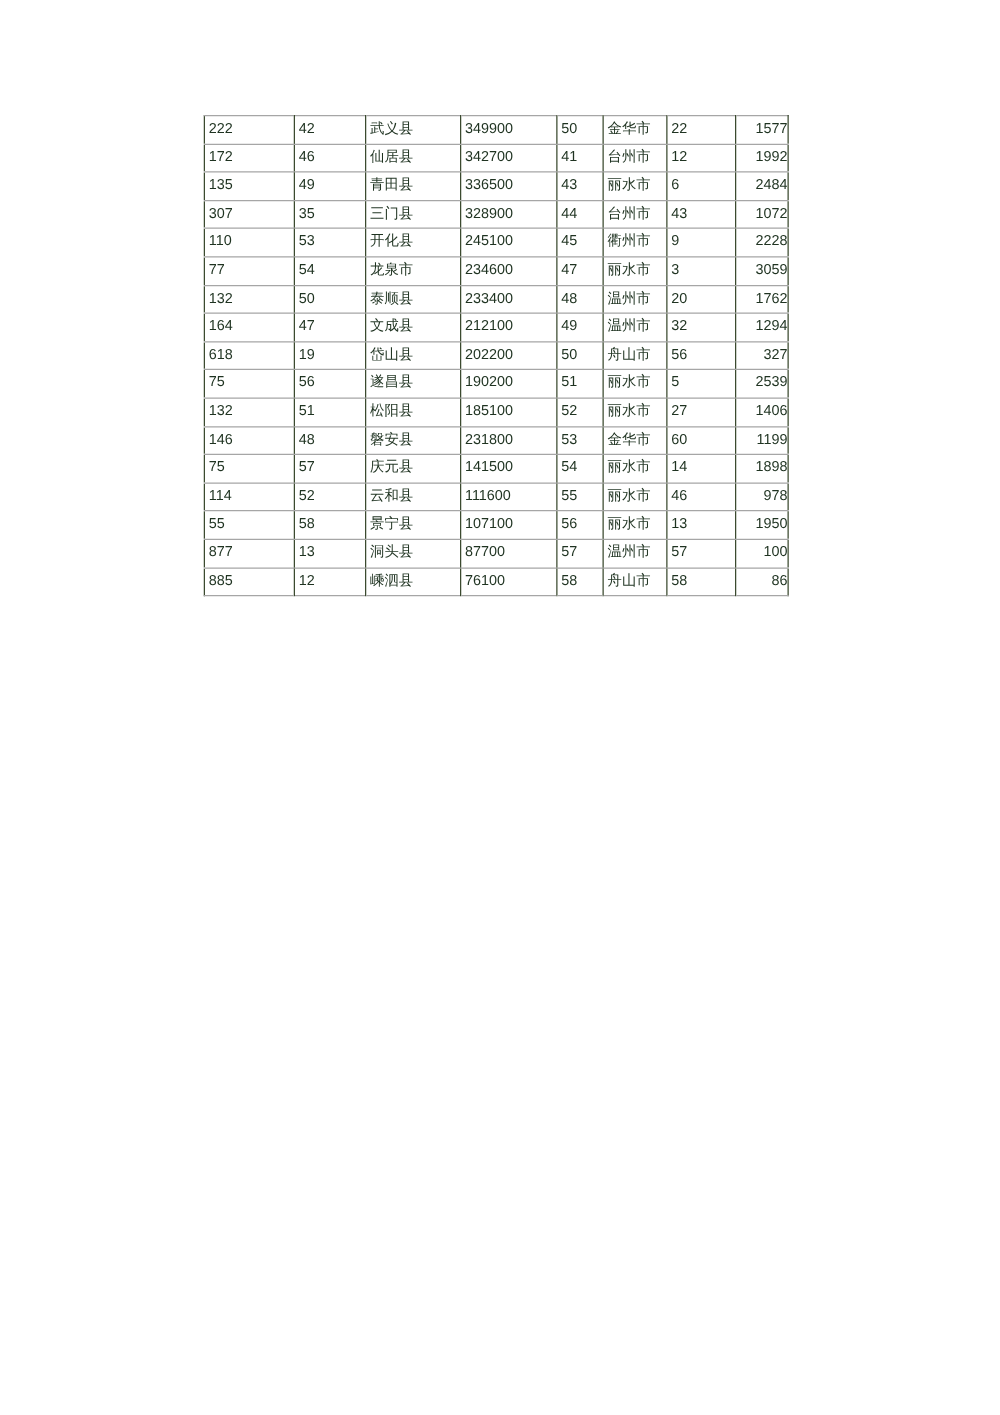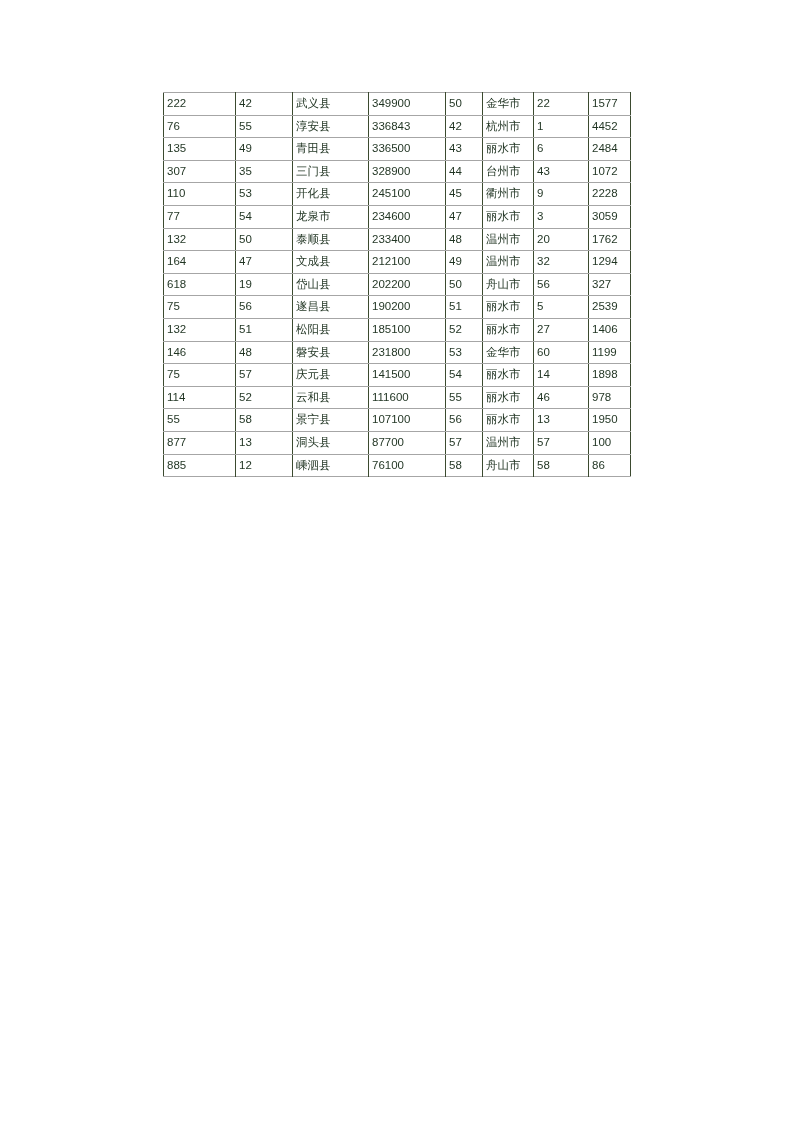--- a/index.html
+++ b/index.html
@@ -62,20 +62,21 @@
     overflow: hidden;
     text-align: left;
     vertical-align: middle;
     border-right: 1px solid #3b4a2f;
     border-bottom: 1px solid #a6a6a6;
     background: #ffffff;
   }
 
   table.data-table td.last-col {
     border-right: none;
+    text-align: right;
   }
 
   table.data-table tr:last-child td {
     border-bottom: none;
   }
 
   td.cn {
     font-family: Liberation Mono, monospace;
     font-size: 11.5px;
   }
@@ -102,28 +103,28 @@
             <td>222</td>
             <td>42</td>
             <td class="cn">武义县</td>
             <td>349900</td>
             <td>50</td>
             <td class="cn">金华市</td>
             <td>22</td>
             <td class="last-col">1577</td>
           </tr>
           <tr>
-            <td>76</td>
-            <td>55</td>
-            <td class="cn">淳安县</td>
-            <td>336843</td>
-            <td>42</td>
-            <td class="cn">杭州市</td>
-            <td>1</td>
-            <td class="last-col">4452</td>
+            <td>172</td>
+            <td>46</td>
+            <td class="cn">仙居县</td>
+            <td>342700</td>
+            <td>41</td>
+            <td class="cn">台州市</td>
+            <td>12</td>
+            <td class="last-col">1992</td>
           </tr>
           <tr>
             <td>135</td>
             <td>49</td>
             <td class="cn">青田县</td>
             <td>336500</td>
             <td>43</td>
             <td class="cn">丽水市</td>
             <td>6</td>
             <td class="last-col">2484</td>

